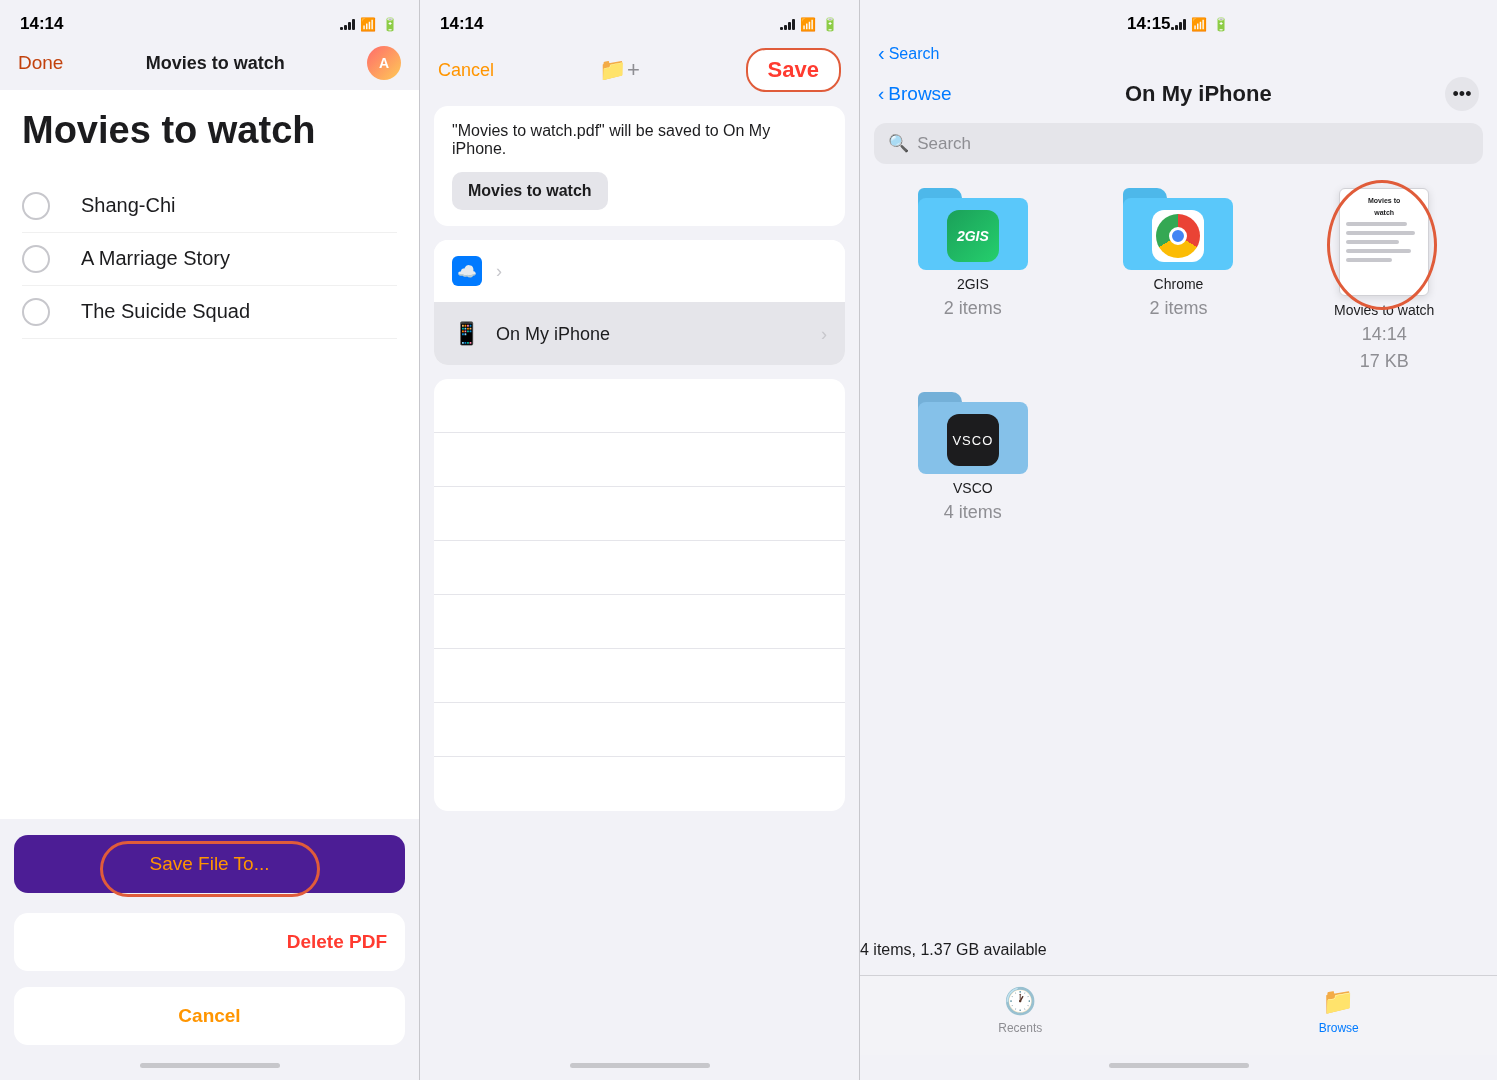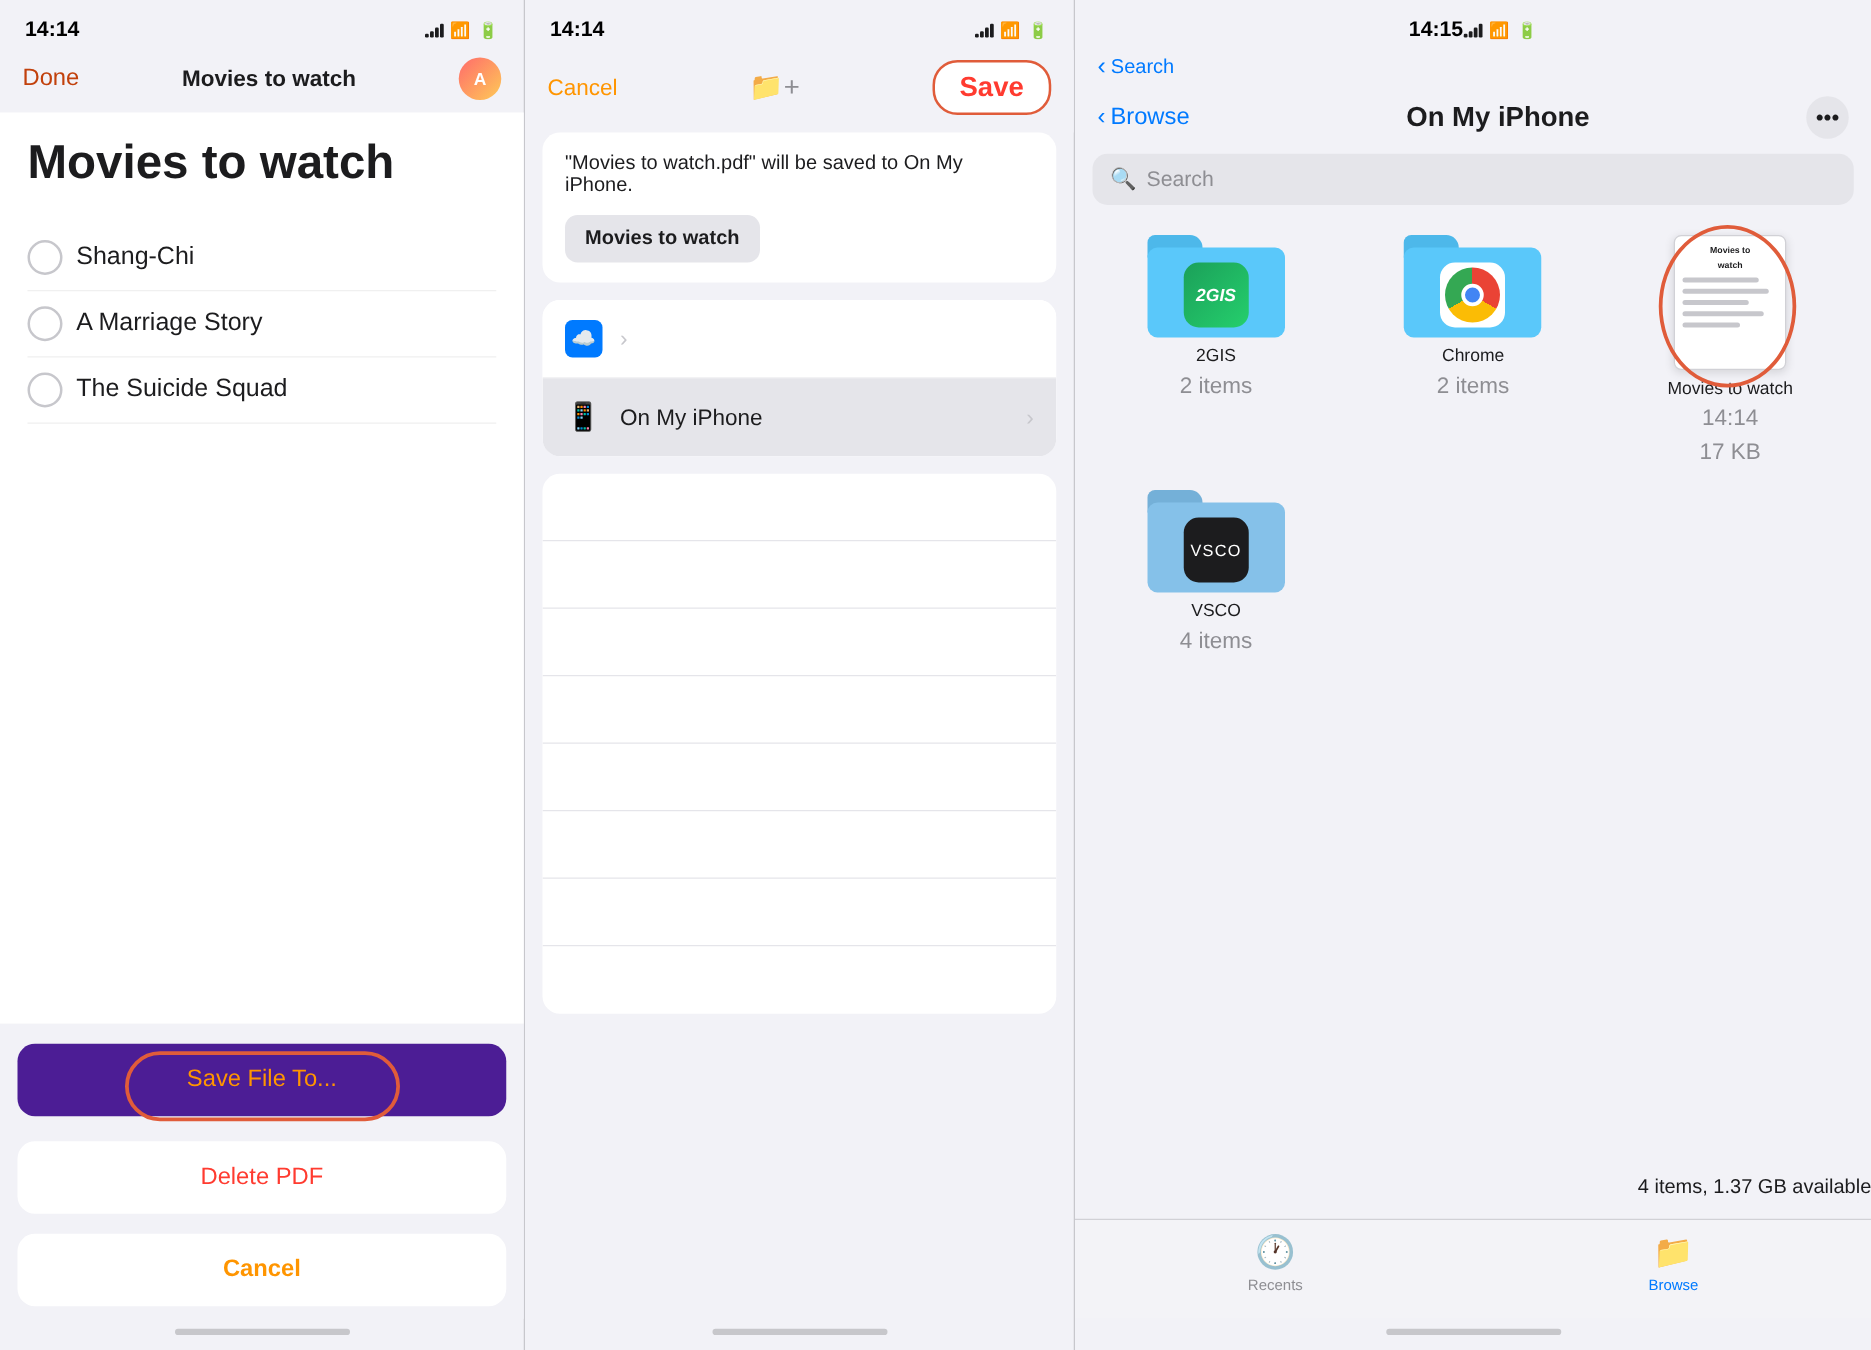--- a/index.html
+++ b/index.html
@@ -63,21 +63,21 @@
       font-weight: 700;
       color: #1c1c1e;
       line-height: 1.1;
       margin-bottom: 28px;
     }
 
     .todo-list { list-style: none; }
     .todo-item {
       display: flex;
       align-items: center;
-      gap: 11px;
+      gap: 31px;
       padding: 12px 0;
       border-bottom: 1px solid #f0f0f0;
       font-size: 20px;
       color: #1c1c1e;
     }
     .todo-circle {
       width: 28px; height: 28px;
       border-radius: 50%;
       border: 2px solid #c7c7cc;
       flex-shrink: 0;
@@ -114,21 +114,22 @@
       width: 220px;
       height: 56px;
       border: 3px solid #e05c3a;
       border-radius: 30px;
       pointer-events: none;
     }
 
     .delete-btn {
       background: white;
       color: #ff3b30;
-      font-weight: 400;
+      font-weight: 700;
+      text-align: right;
     }
 
     .cancel-btn-p1 {
       width: 100%;
       padding: 18px;
       border-radius: 14px;
       border: none;
       background: white;
       color: #ff9500;
       font-size: 19px;
@@ -453,21 +454,21 @@
     .vsco-folder .folder-tab { background: #74b0d8; }
 
     .vsco-app {
       background: #1c1c1e;
       display: flex; align-items: center; justify-content: center;
       color: white; font-size: 20px; font-weight: 300;
       letter-spacing: 1px;
     }
 
     .files-footer-text {
-      text-align: right;
+      text-align: left;
       font-size: 16px;
       color: #1c1c1e;
       font-weight: 400;
       padding: 10px 0 16px;
     }
 
     .files-tab-bar {
       display: flex;
       justify-content: space-around;
       align-items: center;

